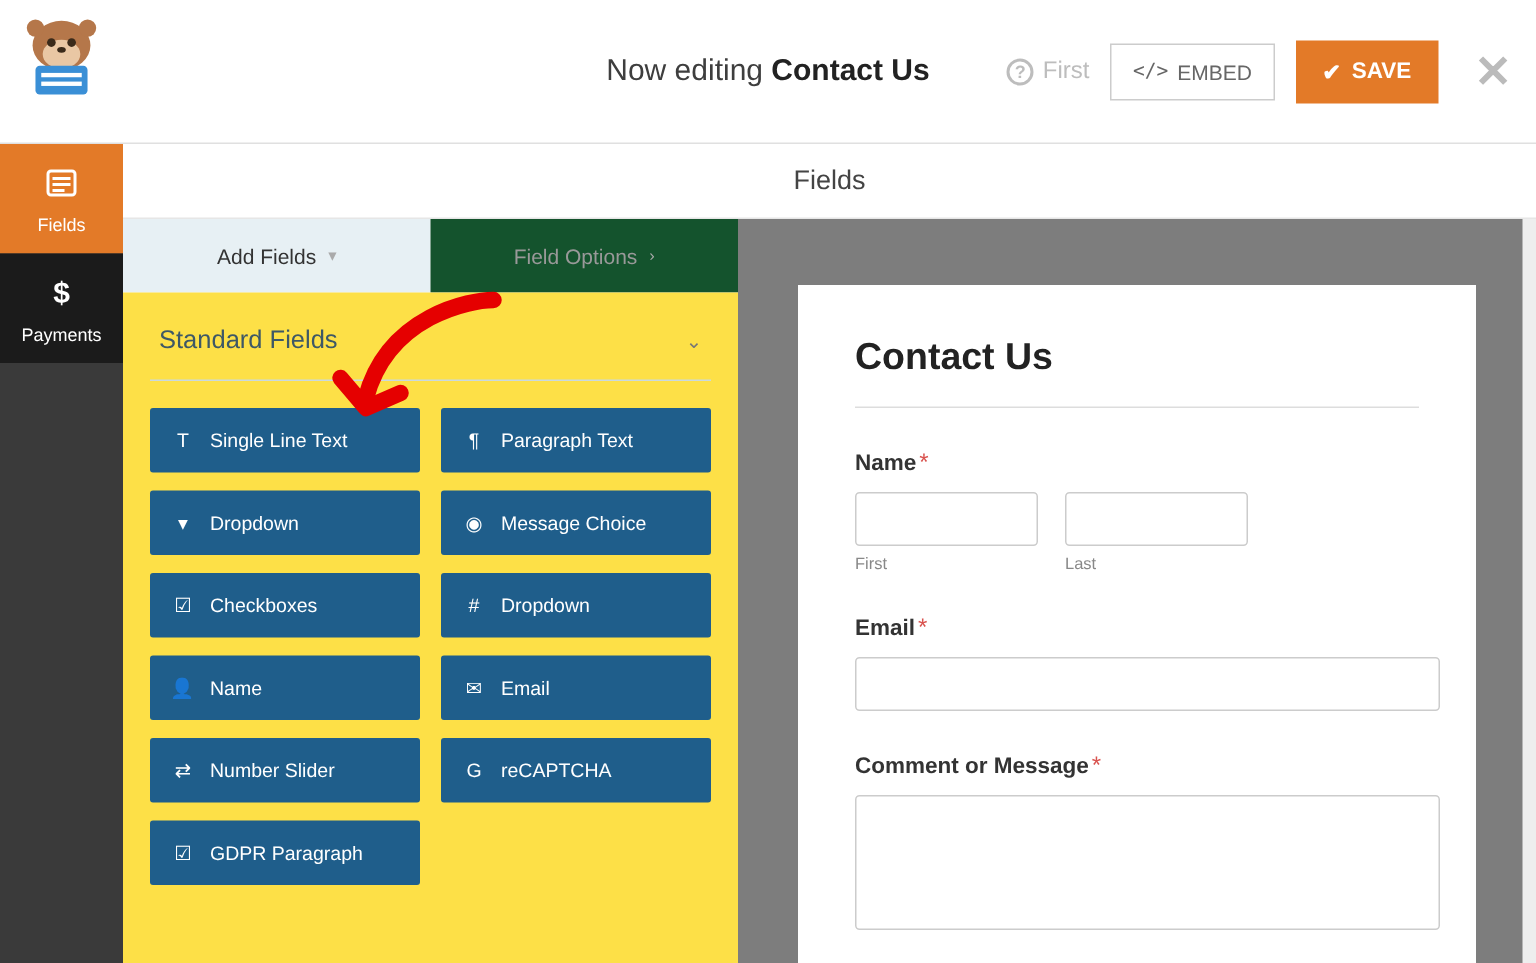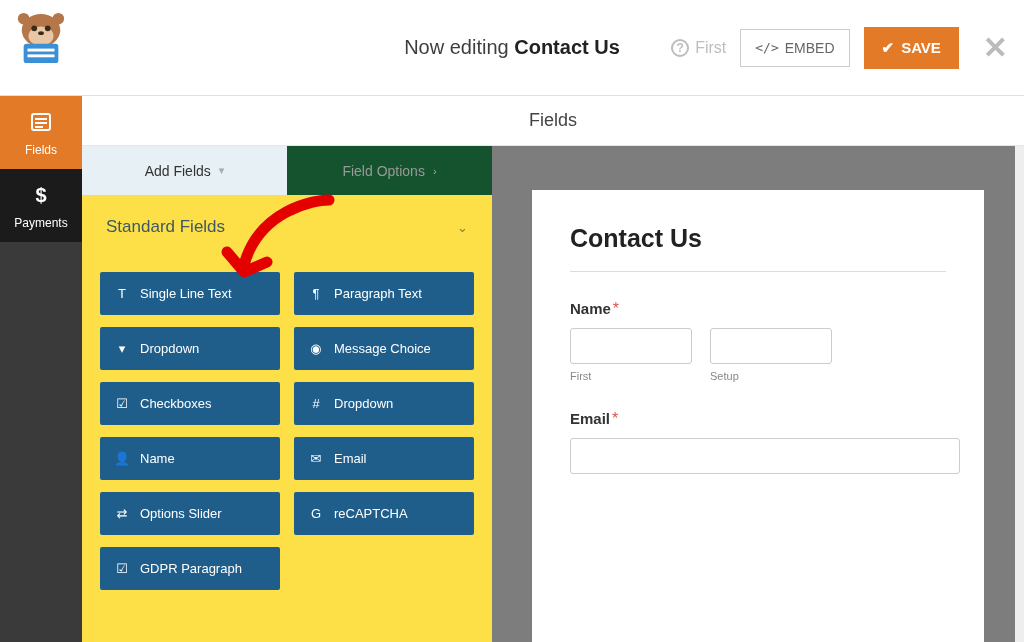--- a/index.html
+++ b/index.html
@@ -179,21 +179,21 @@
                 <button class="field-btn">
                   <span class="fi">👤</span>
                   <span>Name</span>
                 </button>
                 <button class="field-btn">
                   <span class="fi">✉</span>
                   <span>Email</span>
                 </button>
                 <button class="field-btn">
                   <span class="fi">⇄</span>
-                  <span>Options Slider</span>
+                  <span>Number Slider</span>
                 </button>
                 <button class="field-btn">
                   <span class="fi">G</span>
                   <span>reCAPTCHA</span>
                 </button>
                 <button class="field-btn">
                   <span class="fi">☑</span>
                   <span>GDPR Paragraph</span>
                 </button>
               </div>
@@ -209,30 +209,34 @@
 
           <div class="form-group">
             <span class="flabel">Name</span><span class="req">*</span>
             <div class="name-row">
               <div class="name-col">
                 <input class="tinput" style="">
                 <span class="sublabel">First</span>
               </div>
               <div class="name-col">
                 <input class="tinput" style="">
-                <span class="sublabel">Setup</span>
+                <span class="sublabel">Last</span>
               </div>
             </div>
           </div>
 
           <div class="form-group">
             <span class="flabel">Email</span><span class="req">*</span>
             <div><input class="winput" style=""></div>
           </div>
 
+          <div class="form-group">
+            <span class="flabel">Comment or Message</span><span class="req">*</span>
+            <div><textarea class="tarea" style=""></textarea></div>
+          </div>
         </div>
       </div>
 
       <div class="scroll-right"></div>
 
     </div>
   </div>
 </div>
 
 <div class="arrow">

